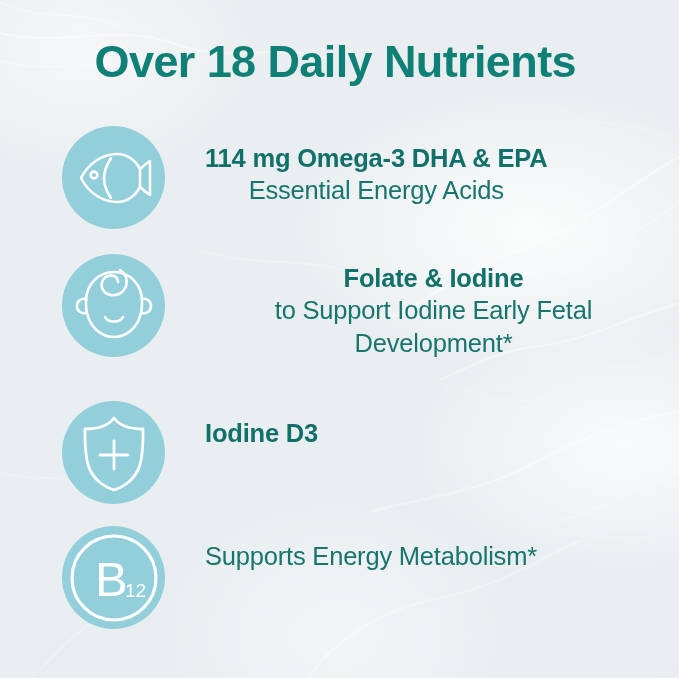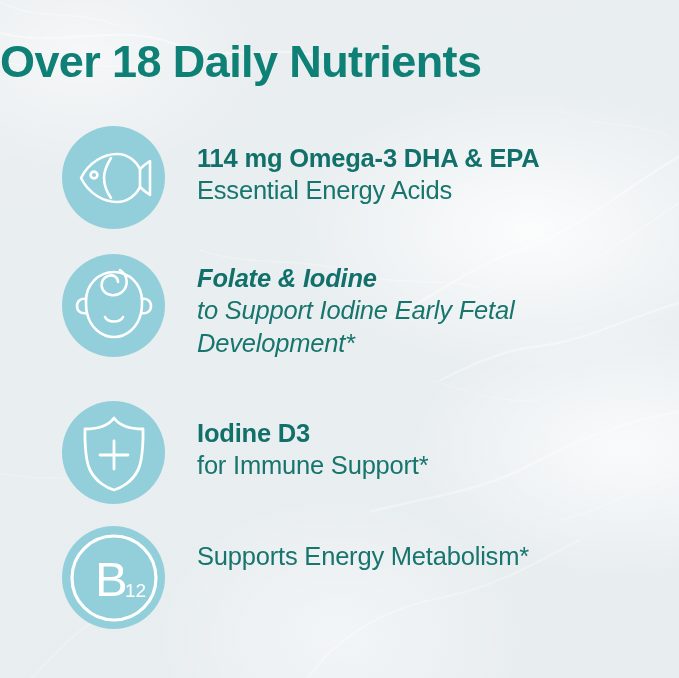--- a/index.html
+++ b/index.html
@@ -34,21 +34,21 @@
     inset: 0;
     pointer-events: none;
     opacity: 0.95;
   }
 
   #page-title {
     position: absolute;
     top: 36px;
     left: 0;
     width: 576px;
-    text-align: left;
+    text-align: right;
     font-size: 45px;
     font-weight: bold;
     letter-spacing: -0.6px;
     color: #0f8075;
     white-space: nowrap;
   }
 
   #nutrient-list {
     position: absolute;
     top: 126px;
@@ -58,43 +58,44 @@
 
   .nutrient-row {
     position: absolute;
     left: 62px;
     width: 600px;
     display: flex;
     align-items: flex-start;
   }
 
   .row-0 { top: 0px; }
-  .row-1 { top: 128px; font-style: italic; }
+  .row-1 { top: 128px; }
   .row-2 { top: 275px; }
   .row-3 { top: 400px; }
 
   .icon-badge {
     position: relative;
     flex: 0 0 auto;
     width: 103px;
     height: 103px;
     border-radius: 50%;
     background: #92cfdb;
     display: flex;
     align-items: center;
     justify-content: center;
   }
 
   .icon-badge svg {
     display: block;
   }
 
   .row-text {
-    margin-left: 32px;
+    margin-left: 40px;
     padding-top: 16px;
+    text-align: center;
   }
 
   .row-title {
     font-size: 25.5px;
     font-weight: bold;
     color: #12706a;
     line-height: 1.26;
     letter-spacing: -0.2px;
     white-space: nowrap;
   }
@@ -193,21 +194,20 @@
         <svg width="86" height="86" viewBox="0 0 86 86">
           <g fill="none" stroke="#ffffff" stroke-width="2.8" stroke-linecap="round" stroke-linejoin="round">
             <path d="M43,8 C38,15 27,19 14,19 C14,19 13,48 19,60 C25,72 36,78 43,80 C50,78 61,72 67,60 C73,48 72,19 72,19 C59,19 48,15 43,8 Z"></path>
             <path d="M43,31 L43,59"></path>
             <path d="M29,45 L57,45"></path>
           </g>
         </svg>
       </div>
       <div class="row-text">
         <div class="row-title">Iodine D3</div>
-        <div class="row-sub">for Immune Support*</div>
       </div>
     </div>
 
     <div class="nutrient-row row-3">
       <div class="icon-badge">
         <svg width="98" height="98" viewBox="0 0 98 98">
           <circle cx="49" cy="49" r="42" fill="none" stroke="#ffffff" stroke-width="3.2"></circle>
           <text class="b12-letter" x="30" y="67">B</text>
           <text class="b12-sub" x="60" y="68">12</text>
         </svg>

